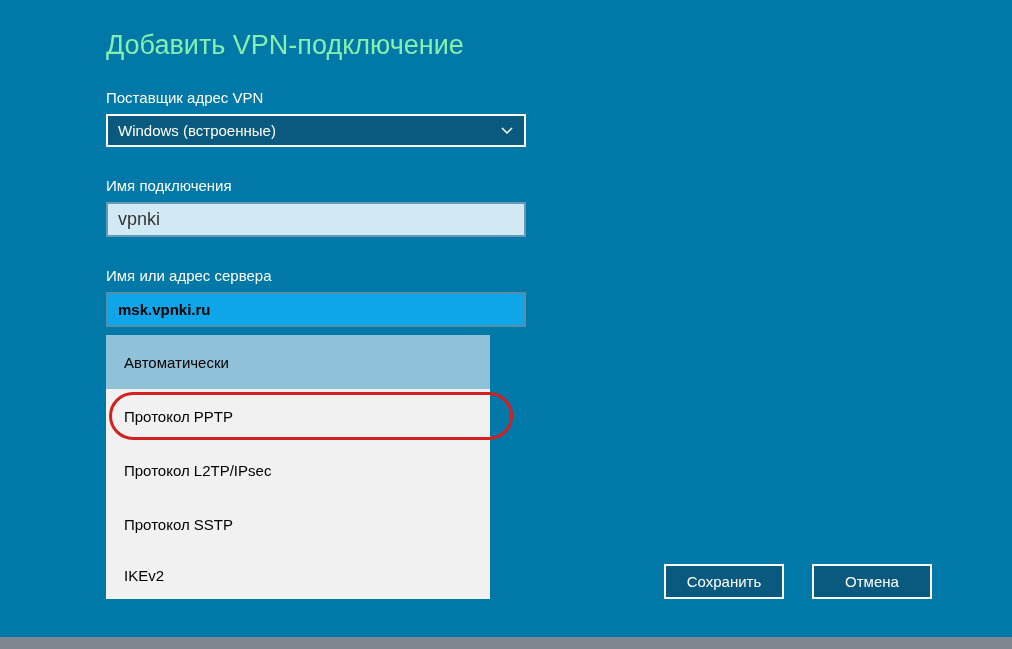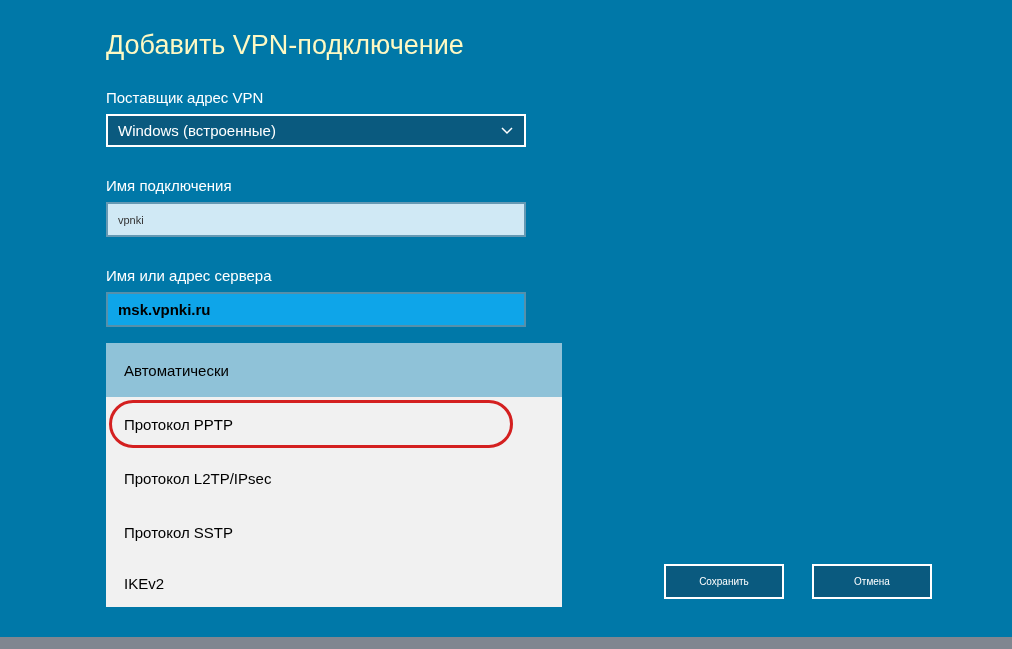--- a/index.html
+++ b/index.html
@@ -12,21 +12,21 @@
       width: 1012px;
       height: 649px;
       background: #0078a8;
       position: relative;
       overflow: hidden;
     }
     .container {
       padding: 30px 0 0 106px;
     }
     .title {
-      color: #fef9c3;
+      color: #86efac;
       font-size: 27px;
       font-weight: 300;
       margin-bottom: 28px;
     }
     .field-group {
       margin-bottom: 30px;
     }
     .field-label {
       color: #ffffff;
       font-size: 15px;
@@ -54,39 +54,39 @@
       display: flex;
       align-items: center;
       justify-content: center;
     }
     .text-input {
       width: 420px;
       height: 35px;
       background: #d0e9f5;
       border: 2px solid #6699b3;
       padding: 0 10px;
-      font-size: 11px;
+      font-size: 18px;
       color: #333;
       outline: none;
     }
     .text-input-active {
       width: 420px;
       height: 35px;
       background: #0ea5e9;
       border: 2px solid #5590ab;
       padding: 0 10px;
       font-size: 15px;
       font-weight: bold;
       color: #000;
       outline: none;
     }
     .dropdown-list {
-      width: 456px;
+      width: 384px;
       background: #f1f1f1;
-      margin-top: 16px;
+      margin-top: 8px;
       position: relative;
     }
     .dropdown-item {
       height: 54px;
       display: flex;
       align-items: center;
       padding: 0 18px;
       font-size: 15px;
       color: #000;
       cursor: pointer;
@@ -111,21 +111,21 @@
       right: 80px;
       display: flex;
       gap: 28px;
     }
     .btn {
       min-width: 120px;
       height: 35px;
       background: #0a5a7f;
       border: 2px solid #ffffff;
       color: #ffffff;
-      font-size: 10px;
+      font-size: 15px;
       cursor: pointer;
       display: flex;
       align-items: center;
       justify-content: center;
       padding: 0 18px;
     }
     .bottom-strip {
       position: absolute;
       bottom: 0;
       left: 0;

